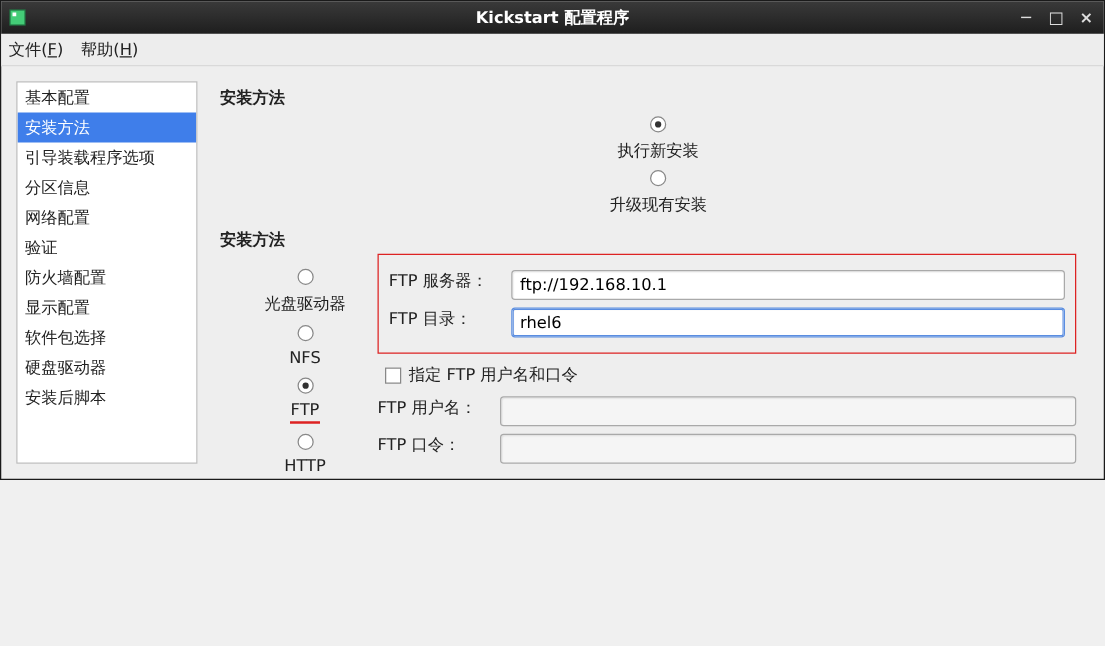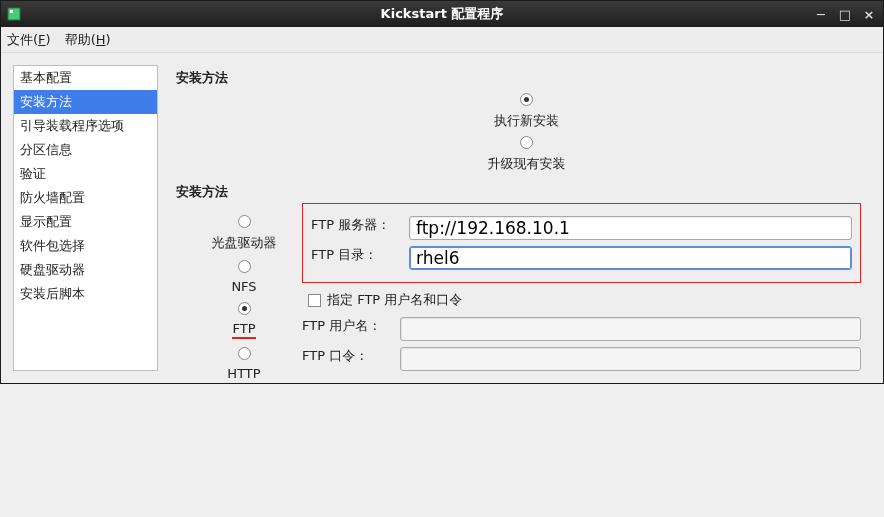--- a/index.html
+++ b/index.html
@@ -152,21 +152,21 @@
     width: 98px;
     text-align: left;
   }
   .txt {
     flex: 1;
     height: 24px;
     border: 1px solid #a9a9a9;
     border-radius: 3px;
     background: #fff;
     padding: 2px 6px;
-    font-size: 17px;
+    font-size: 13px;
     font-family: inherit;
     outline: none;
     box-shadow: inset 1px 1px 1px rgba(0,0,0,0.08);
   }
   .txt.focus {
     border: 1px solid #5a8de0;
     box-shadow: 0 0 0 1px #5a8de0 inset, inset 1px 1px 1px rgba(0,0,0,0.08);
   }
   .txt[disabled] {
     background: #f5f5f5;
@@ -216,20 +216,21 @@
     </span>
   </div>
 
   <div class="body">
 
     <div class="sidebar">
       <div class="sidebar-item"><span>基本配置</span></div>
       <div class="sidebar-item selected"><span>安装方法</span></div>
       <div class="sidebar-item"><span>引导装载程序选项</span></div>
       <div class="sidebar-item"><span>分区信息</span></div>
+      <div class="sidebar-item"><span>网络配置</span></div>
       <div class="sidebar-item"><span>验证</span></div>
       <div class="sidebar-item"><span>防火墙配置</span></div>
       <div class="sidebar-item"><span>显示配置</span></div>
       <div class="sidebar-item"><span>软件包选择</span></div>
       <div class="sidebar-item"><span>硬盘驱动器</span></div>
       <div class="sidebar-item"><span>安装后脚本</span></div>
     </div>
 
     <div class="main">
 

